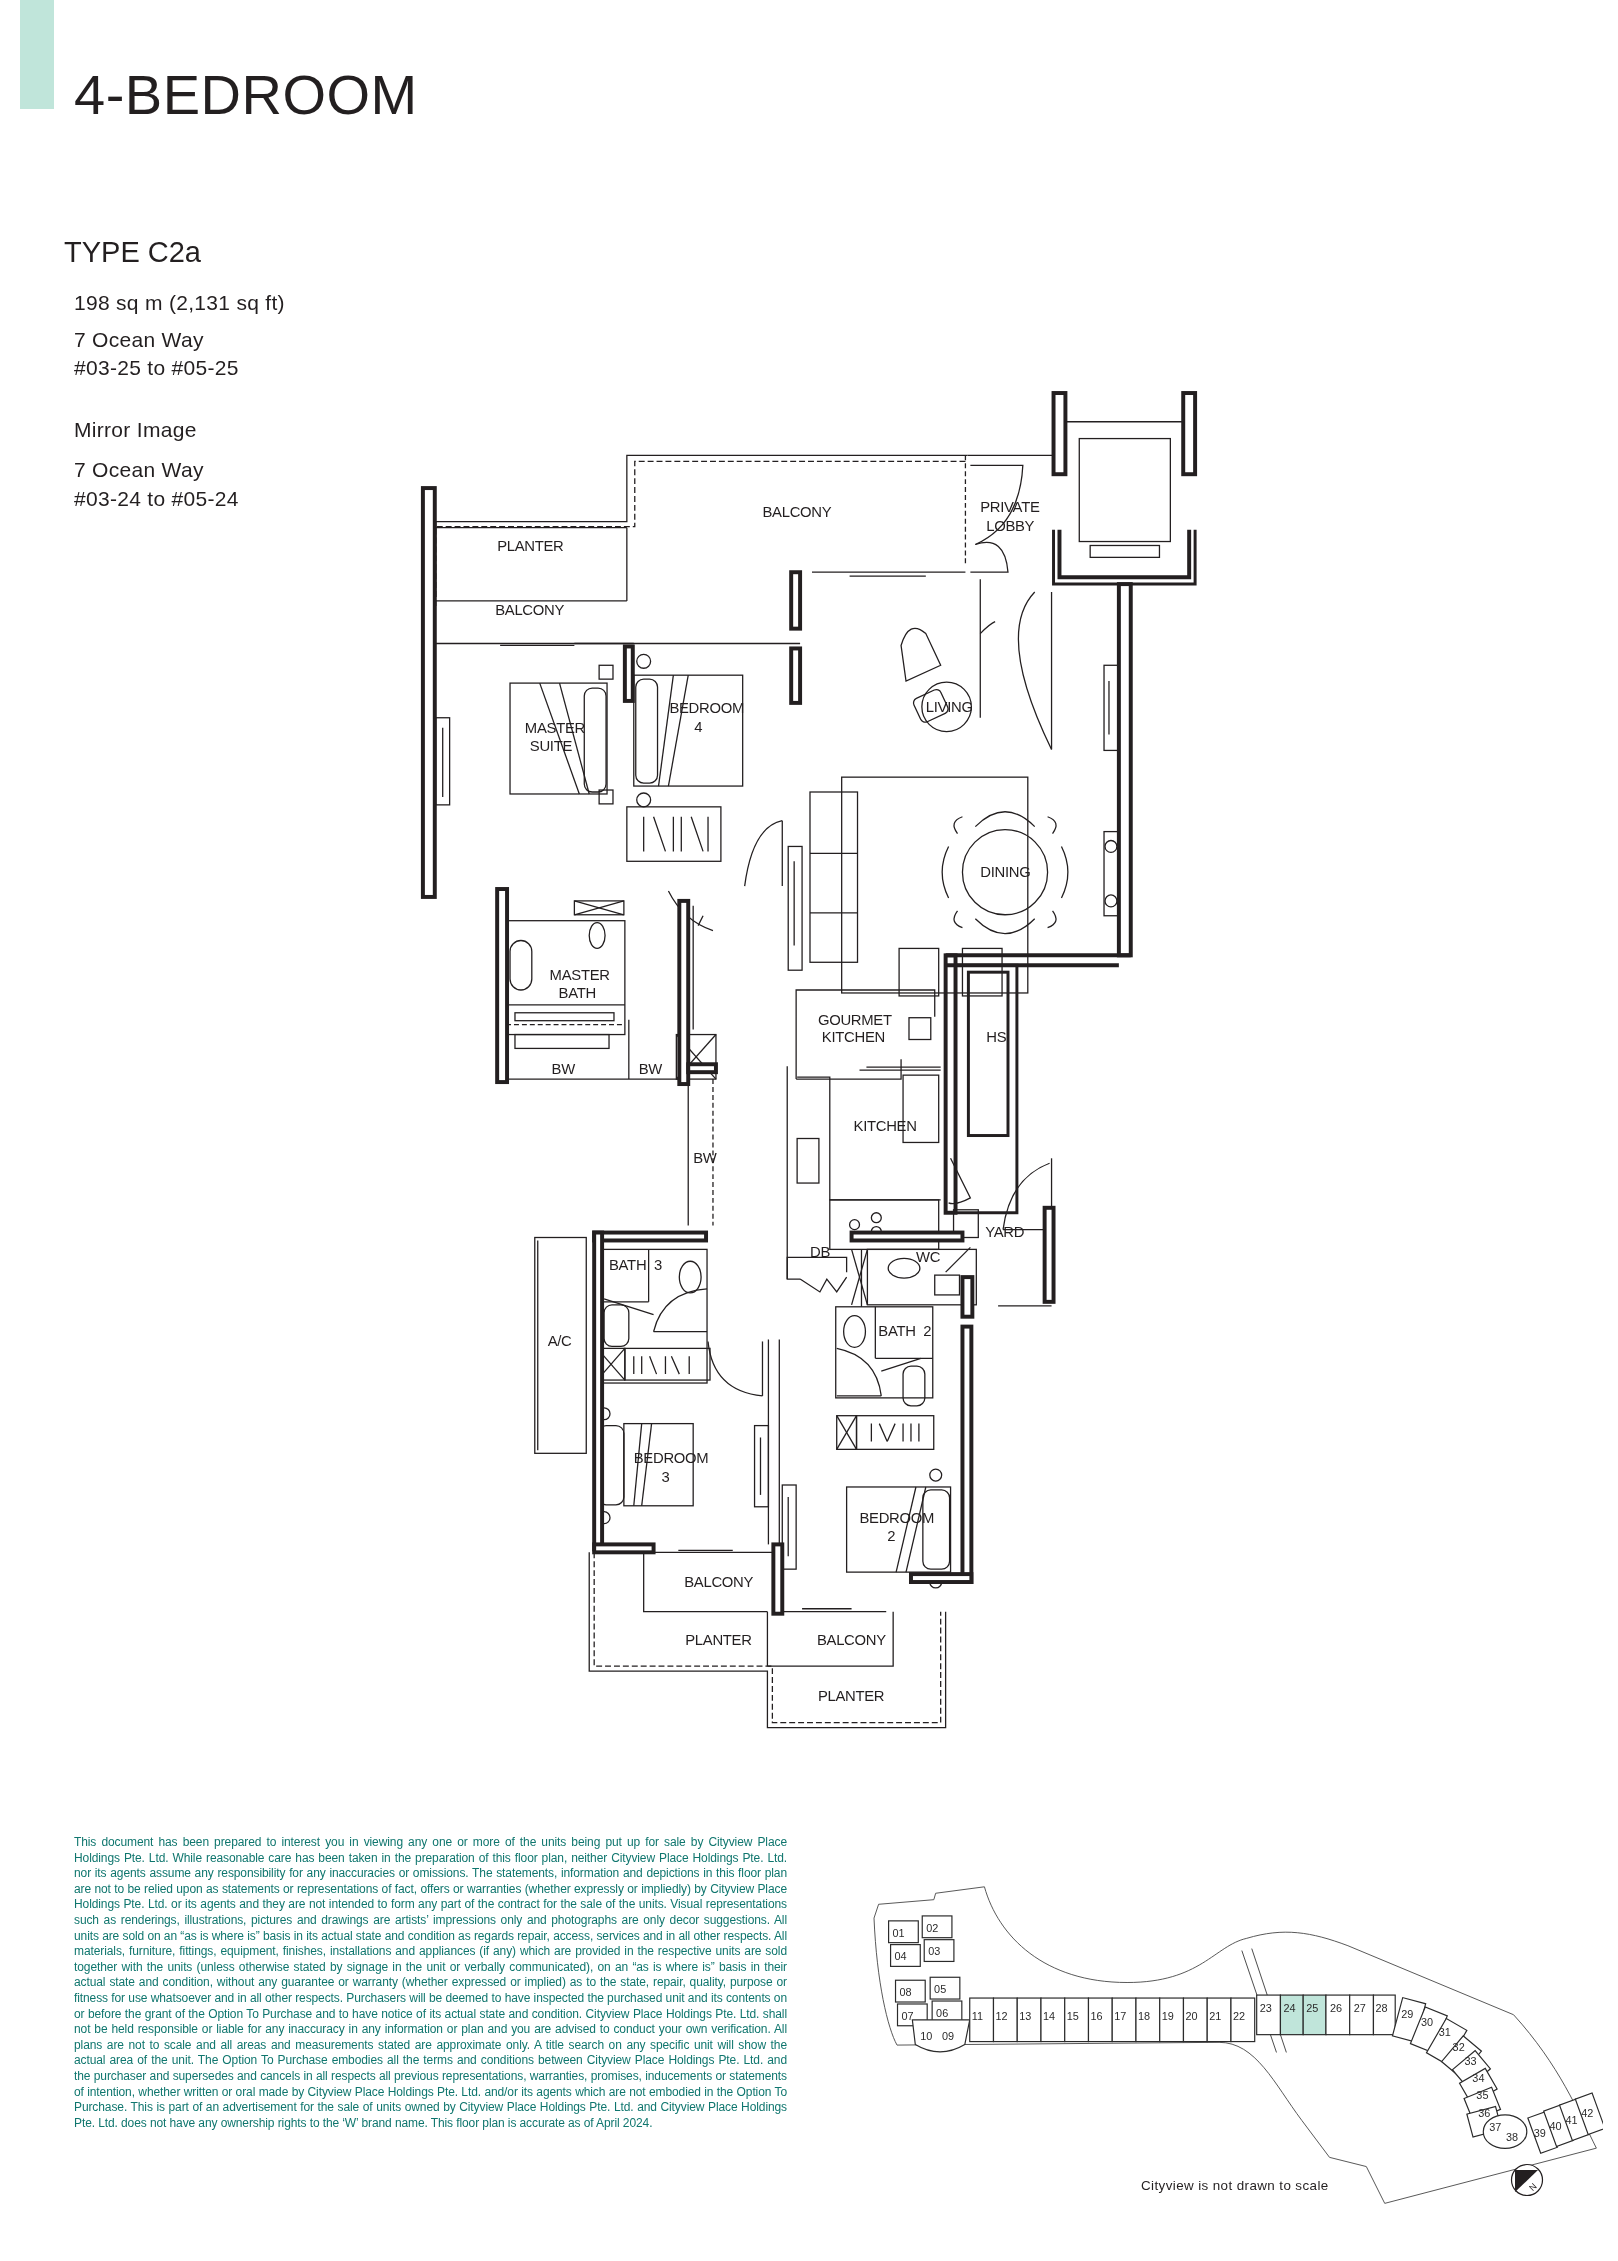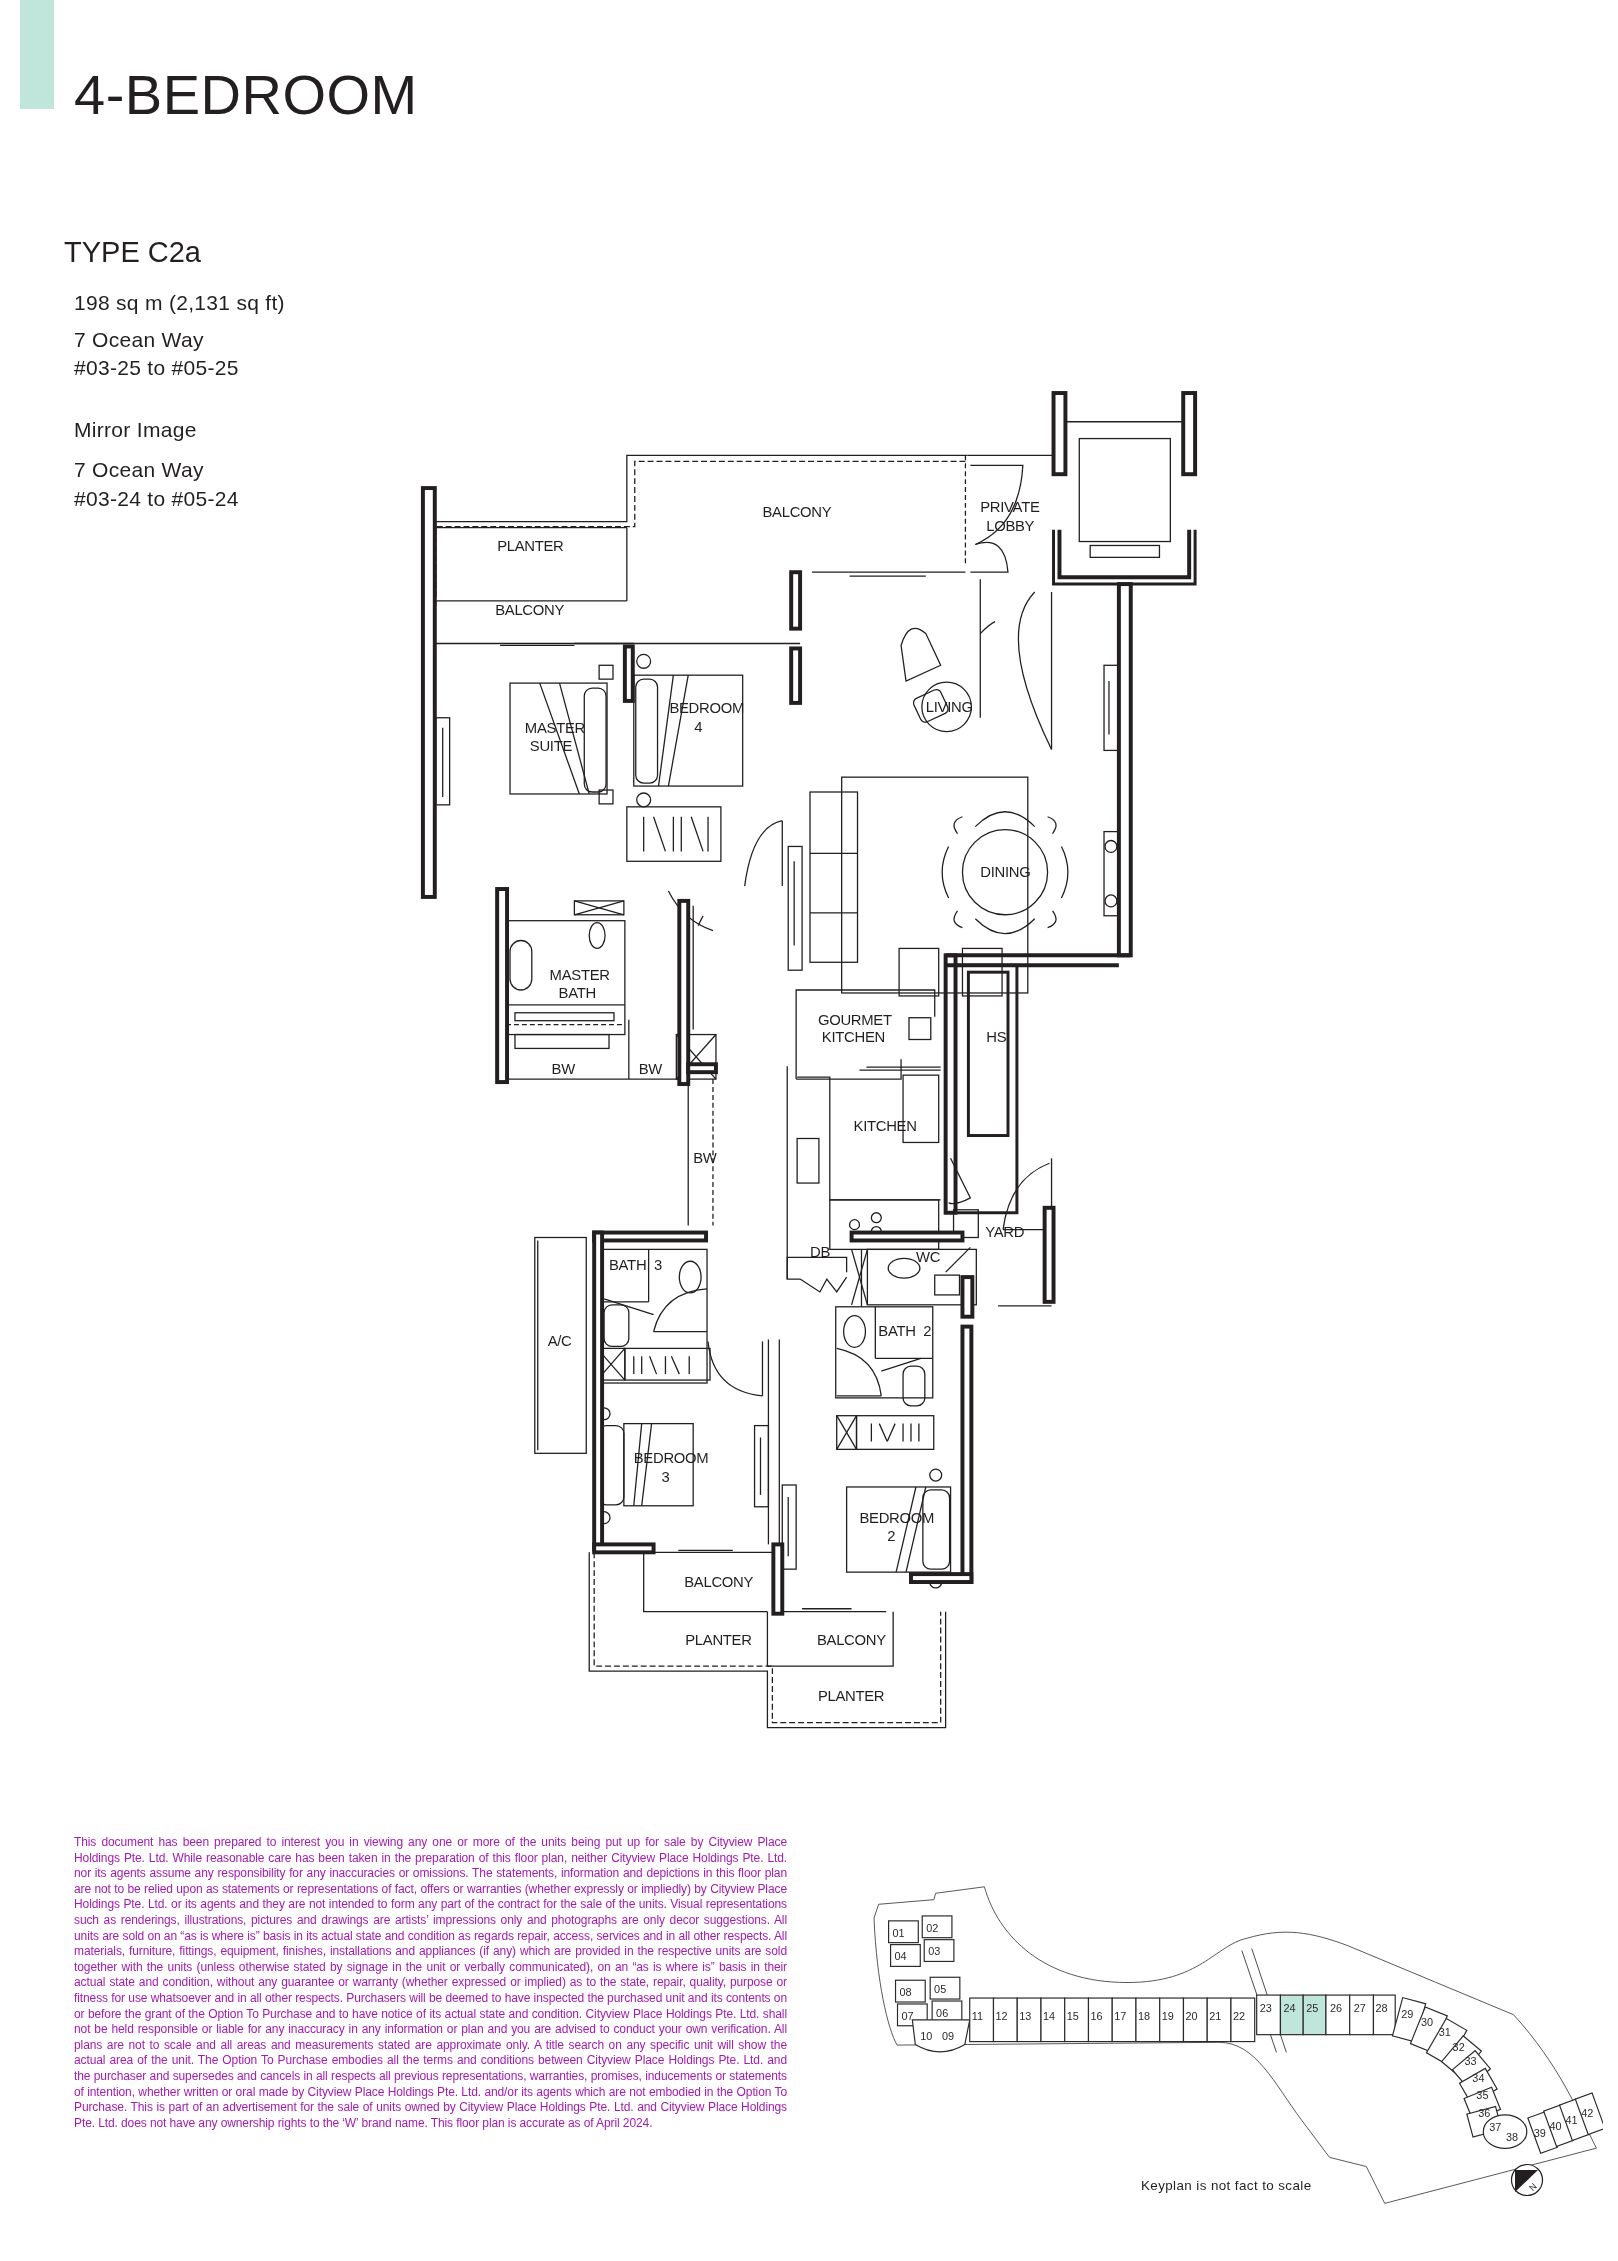--- a/index.html
+++ b/index.html
@@ -7,21 +7,21 @@
          font-family: "Liberation Sans", sans-serif; color: #231f20; }
   .accent-bar { position: absolute; left: 20px; top: 0; width: 34px; height: 109px; }
   .page-title { position: absolute; left: 74px; top: 67px; font-size: 56px; letter-spacing: 0.5px;
                 font-weight: normal; margin: 0; line-height: 1; }
   .unit-type { position: absolute; left: 64px; top: 238px; font-size: 29px; line-height: 1; }
   .unit-info { position: absolute; left: 74px; font-size: 21px; line-height: 29px; letter-spacing: 0.3px; }
   .floorplan { position: absolute; left: 0; top: 0; width: 1619px; height: 1782px; }
   .floorplan text { font-family: "Liberation Sans", sans-serif; font-size: 15px; fill: #231f20;
                     letter-spacing: -0.3px; }
   .disclaimer { position: absolute; left: 74px; top: 1835px; width: 713px; font-size: 12px;
-                line-height: 15.6px; text-align: justify; color: #a21caf; letter-spacing: -0.1px; }
+                line-height: 15.6px; text-align: justify; color: #0f766e; letter-spacing: -0.1px; }
   .keyplan { position: absolute; left: 851px; top: 1881px; width: 752px; height: 337px; }
   .keyplan text { font-family: "Liberation Sans", sans-serif; font-size: 11px; fill: #2b2b2b; }
   .keyplan-caption { position: absolute; left: 1141px; top: 2178px; font-size: 13.4px; letter-spacing: 0.4px; }
   .north-arrow { position: absolute; left: 1510px; top: 2163px; width: 34px; height: 34px; }
 </style>
 </head>
 <body>
 
 <div class="accent-bar" style="background:#c0e5da;"></div>
 <h1 class="page-title">4-BEDROOM</h1>
@@ -406,20 +406,20 @@
     <text x="634" y="238">36</text>
     <text x="645" y="252">37</text>
     <text x="662" y="262">38</text>
     <text x="690" y="258">39</text>
     <text x="706" y="251">40</text>
     <text x="722" y="245">41</text>
     <text x="738" y="238">42</text>
   </g>
 </svg>
 
-<div class="keyplan-caption">Keyplan is not fact to scale</div>
+<div class="keyplan-caption">Cityview is not drawn to scale</div>
 
 <svg class="north-arrow" viewBox="0 0 34 34" xmlns="http://www.w3.org/2000/svg">
   <circle cx="17" cy="17" r="15.5" fill="#ffffff" stroke="#231f20" stroke-width="1.2"></circle>
   <path d="M5,7 L28,7 L5,29 Z" fill="#231f20" transform="rotate(0 17 17)"></path>
   <text x="20" y="28" font-size="9" font-family="Liberation Sans, sans-serif" fill="#231f20" transform="rotate(-45 22 25)">N</text>
 </svg>
 
 
 </body></html>

